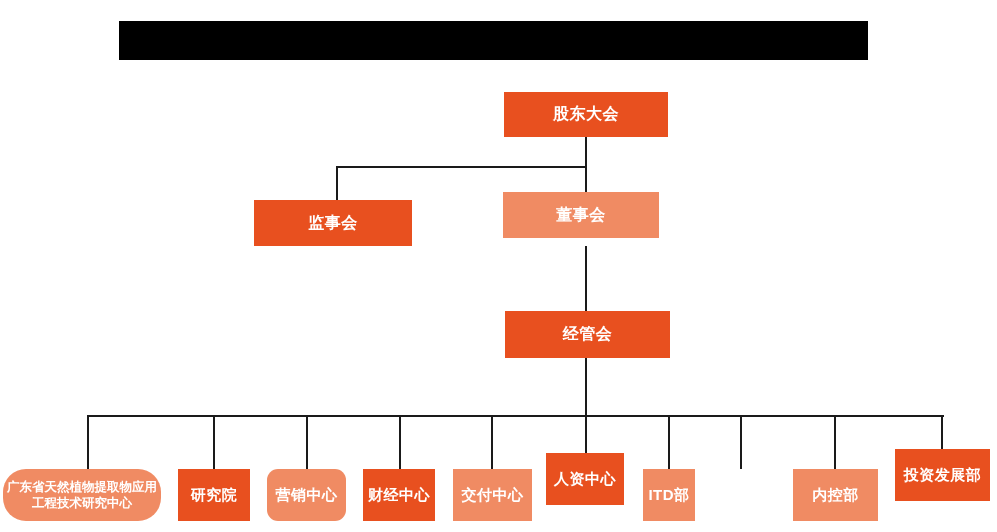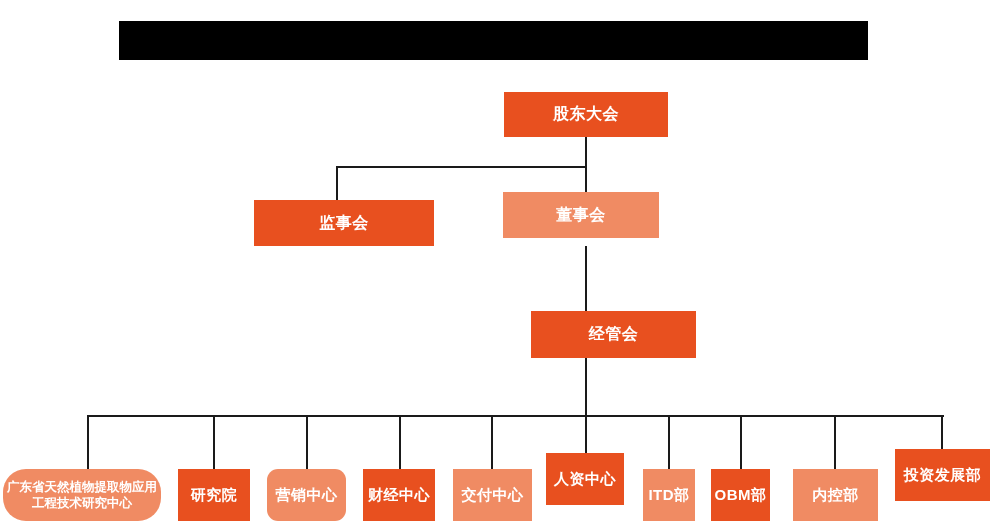--- a/index.html
+++ b/index.html
@@ -58,28 +58,28 @@
   <div class="cline" style="left:585px; top:415px; width:2px; height:54px;"></div>
   <div class="cline" style="left:668px; top:415px; width:2px; height:54px;"></div>
   <div class="cline" style="left:740px; top:415px; width:2px; height:54px;"></div>
   <div class="cline" style="left:834px; top:415px; width:2px; height:54px;"></div>
   <div class="cline" style="left:941px; top:415px; width:2px; height:54px;"></div>
 
   <div class="node lvl-top primary" style="left:504px; top:92px; width:164px; height:45px;">
     <span>股东大会</span>
   </div>
 
-  <div class="node lvl-top primary" style="left:254px; top:200px; width:180px; height:46px;">
+  <div class="node lvl-top primary" style="left:254px; top:200px; width:158px; height:46px;">
     <span>监事会</span>
   </div>
   <div class="node lvl-top secondary" style="left:503px; top:192px; width:156px; height:46px;">
     <span>董事会</span>
   </div>
 
-  <div class="node lvl-top primary" style="left:505px; top:311px; width:165px; height:47px;margin-left:26px;">
+  <div class="node lvl-top primary" style="left:505px; top:311px; width:165px; height:47px;">
     <span>经管会</span>
   </div>
 
   <div class="node lvl-bottom small-text secondary" style="left:3px; top:469px; width:158px; height:52px;border-radius:23px;">
     <span>广东省天然植物提取物应用工程技术研究中心</span>
   </div>
   <div class="node lvl-bottom primary" style="left:178px; top:469px; width:72px; height:52px;">
     <span>研究院</span>
   </div>
   <div class="node lvl-bottom secondary" style="left:267px; top:469px; width:79px; height:52px;border-radius:11px;">
@@ -90,23 +90,20 @@
   </div>
   <div class="node lvl-bottom secondary" style="left:453px; top:469px; width:79px; height:52px;text-align:right;">
     <span>交付中心</span>
   </div>
   <div class="node lvl-bottom primary" style="left:546px; top:453px; width:78px; height:52px;">
     <span>人资中心</span>
   </div>
   <div class="node lvl-bottom secondary" style="left:643px; top:469px; width:52px; height:52px;">
     <span>ITD部</span>
   </div>
-  <div class="node lvl-bottom primary" style="left:711px; top:469px; width:59px; height:52px;">
-    <span>OBM部</span>
-  </div>
   <div class="node lvl-bottom secondary" style="left:793px; top:469px; width:85px; height:52px;">
     <span>内控部</span>
   </div>
   <div class="node lvl-bottom primary" style="left:895px; top:449px; width:95px; height:52px;">
     <span>投资发展部</span>
   </div>
 
 </div>
 
 </body></html>

